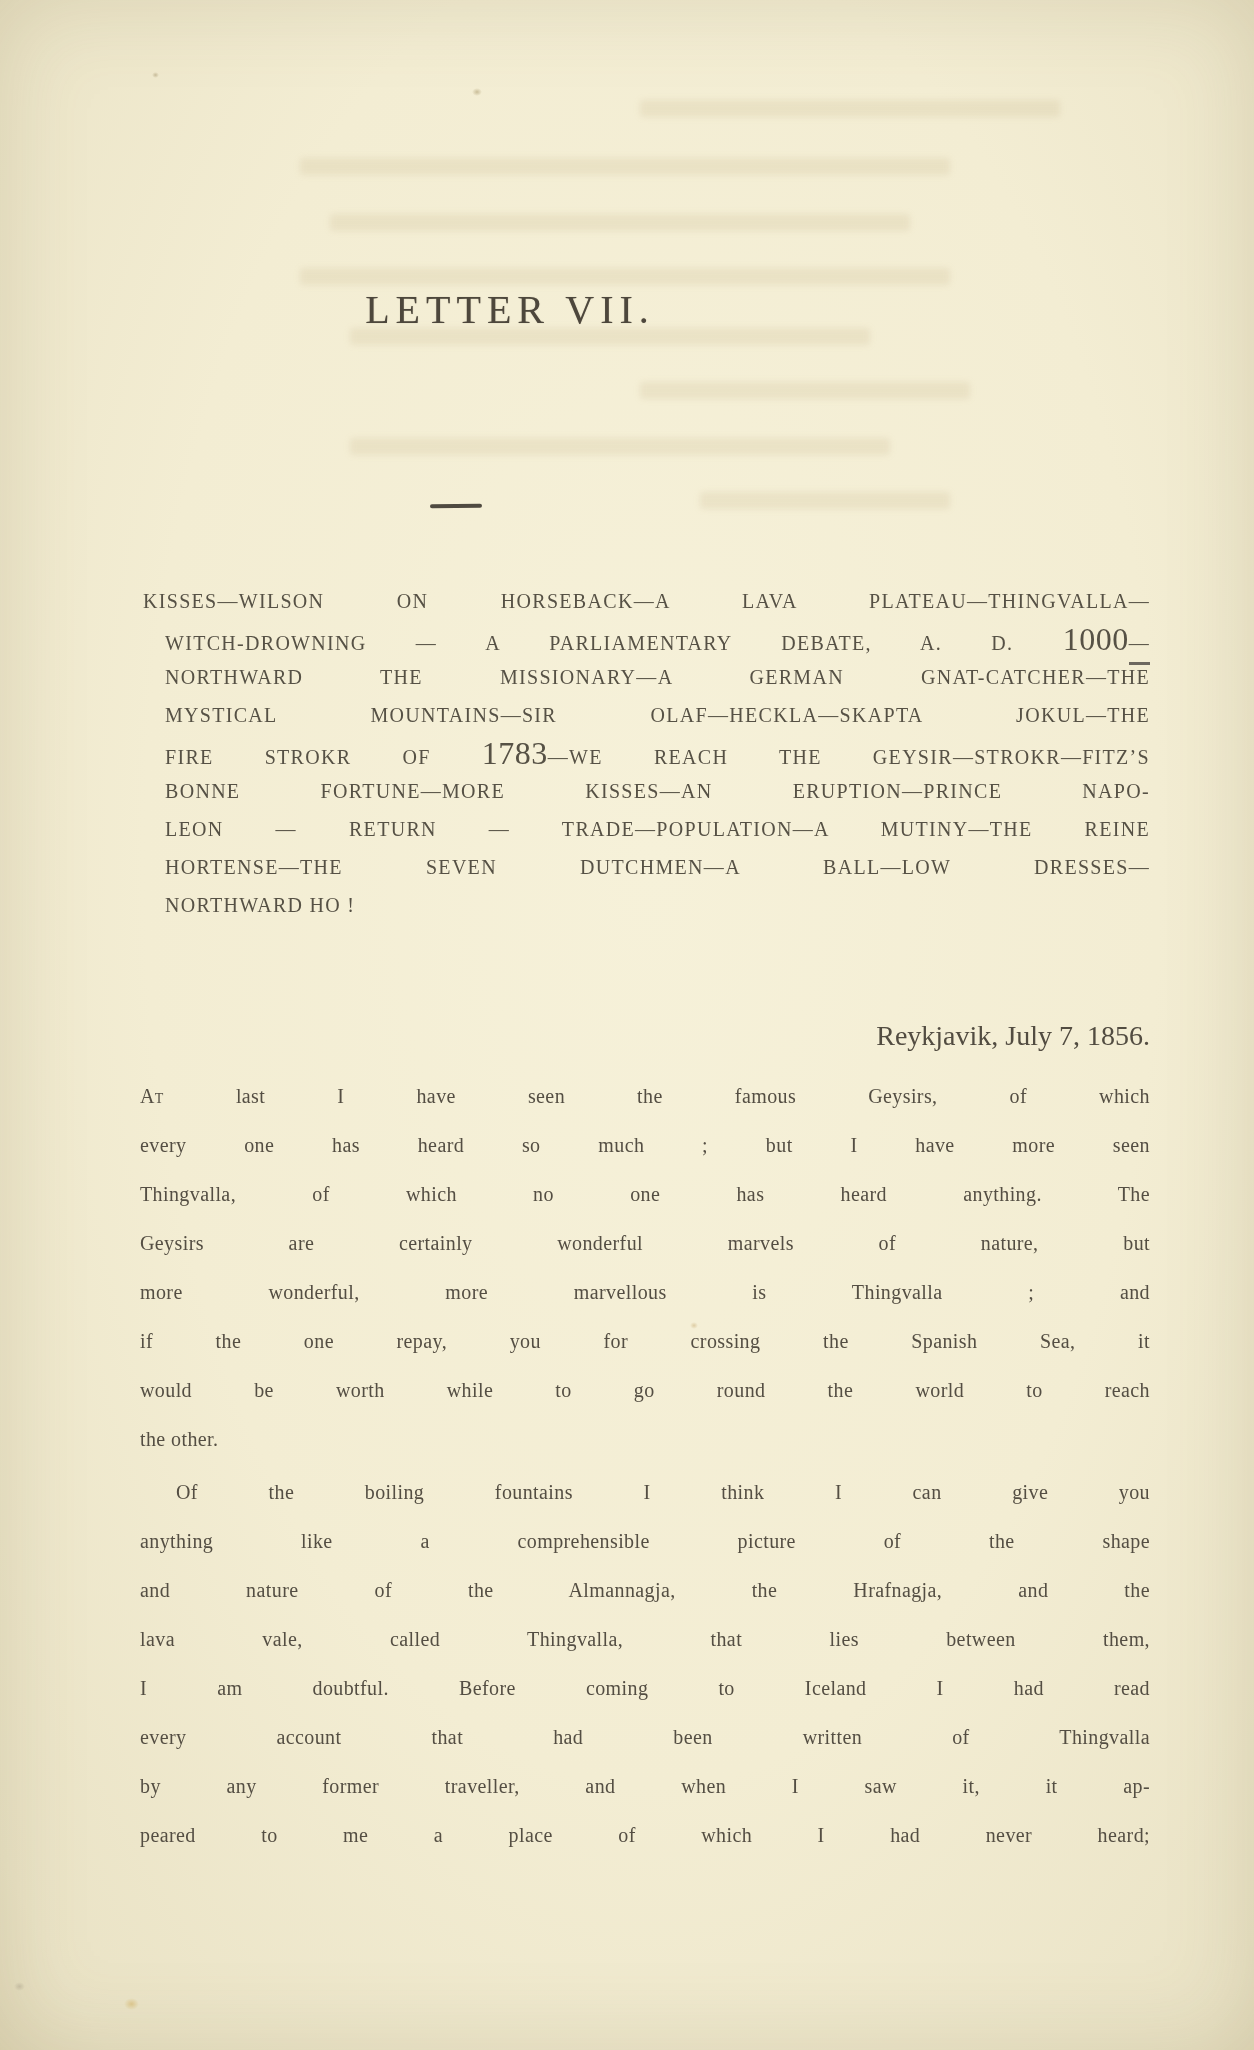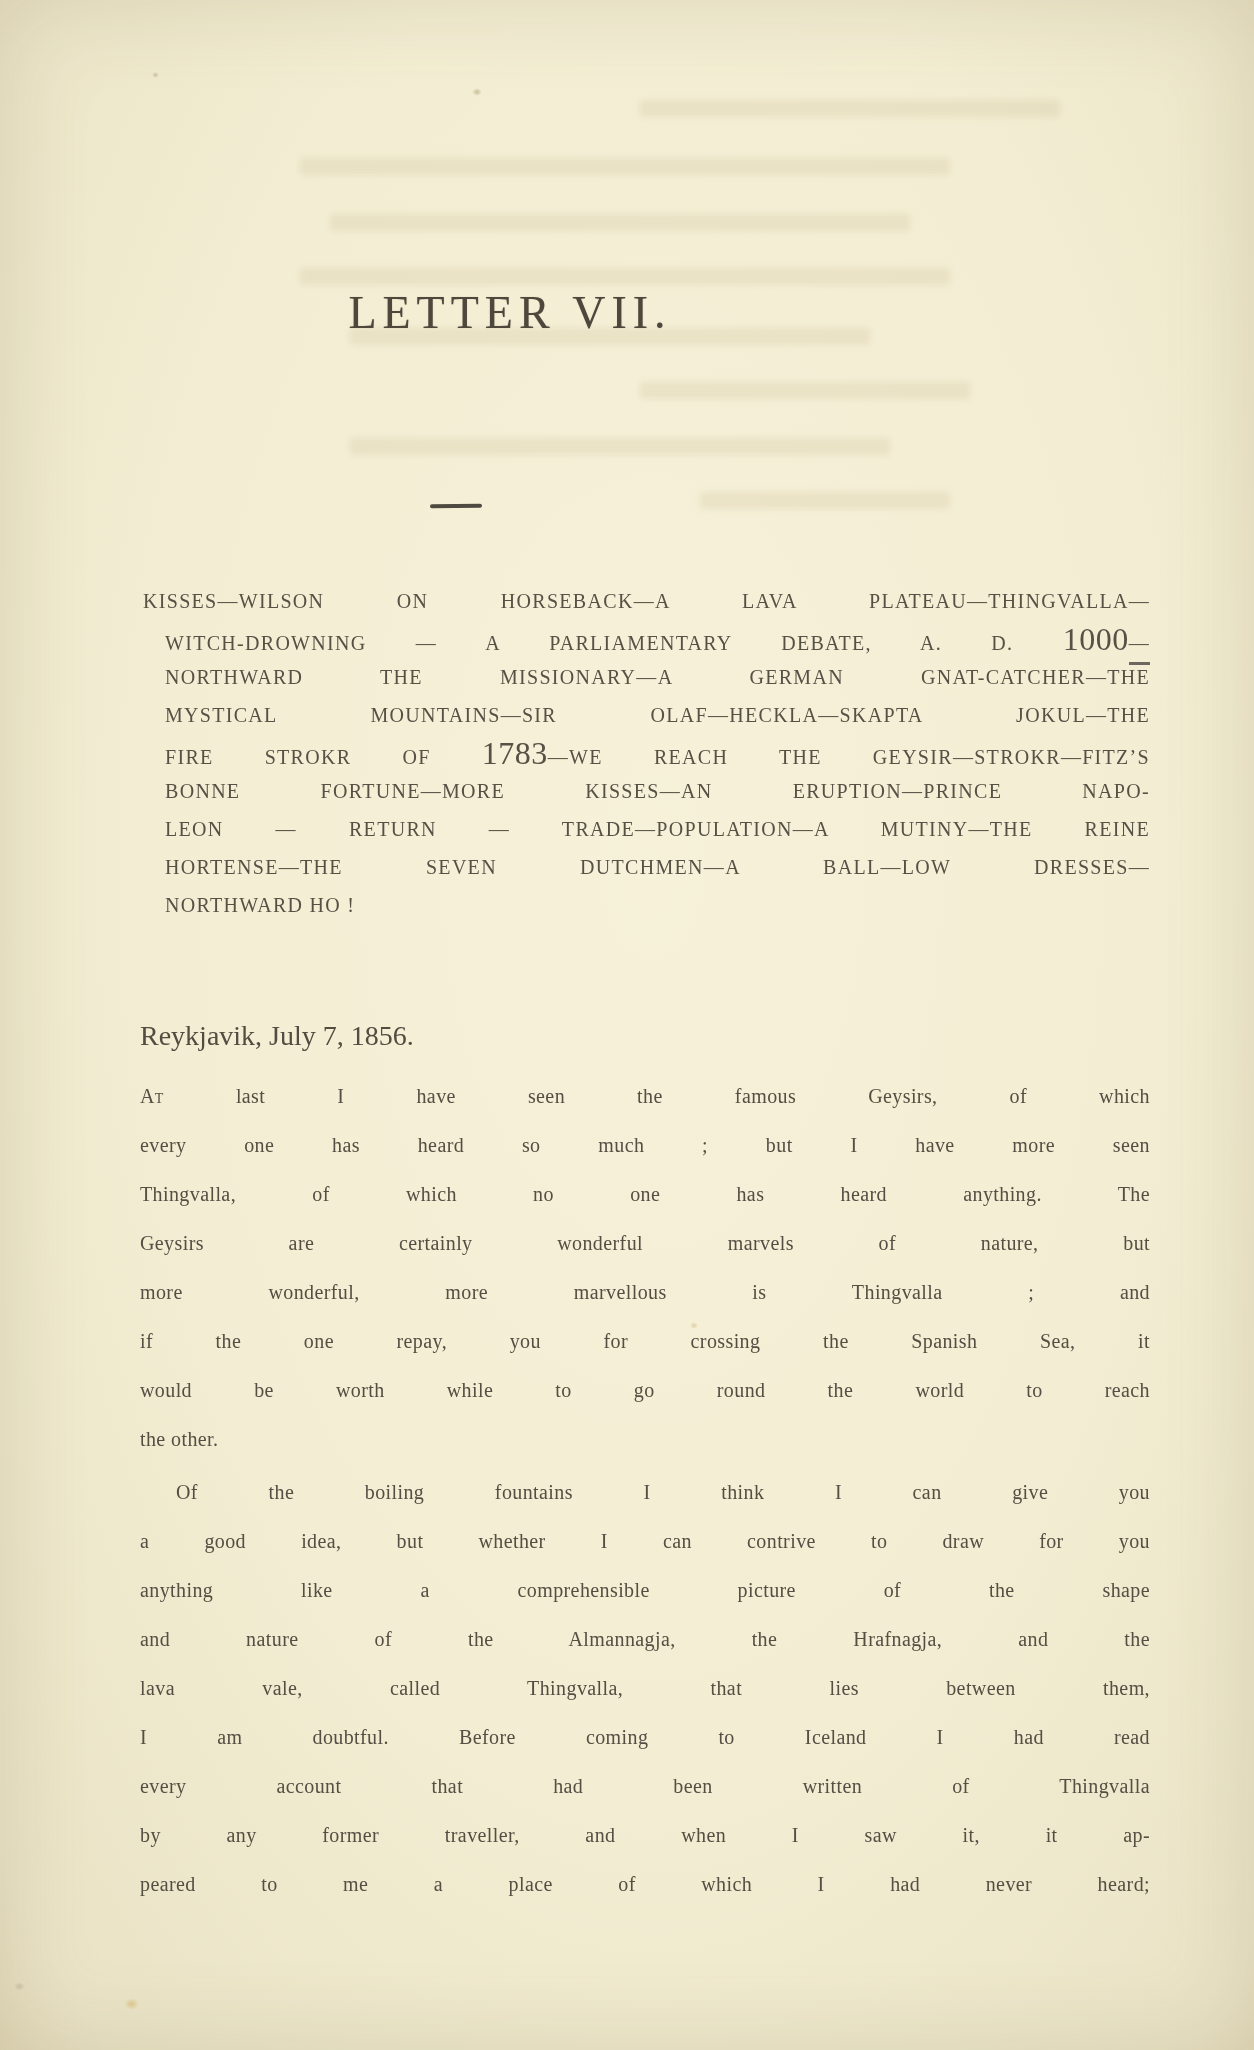--- a/index.html
+++ b/index.html
@@ -12,31 +12,31 @@
     box-shadow: inset 0 0 90px rgba(120,105,60,.18);
     overflow:hidden;
     font-family:"Liberation Serif","DejaVu Serif",serif;
     color:#514b40;
   }
   
   .ghost{position:absolute;height:17px;background:rgba(167,146,96,.13);filter:blur(3px);border-radius:4px;}
   .spot{position:absolute;border-radius:50%;}
   .title{
     position:absolute;left:140px;top:286px;width:740px;
-    text-align:center;font-size:46px;letter-spacing:6px;color:#4d473c;
+    text-align:center;font-size:40px;letter-spacing:6px;color:#4d473c;
     text-shadow:0 0 1px rgba(80,70,55,.35);
   }
   .rule{position:absolute;left:430px;top:504px;width:52px;height:4px;background:#4f4a40;border-radius:2px;transform:rotate(-.6deg);}
   .summary{position:absolute;left:143px;top:582px;width:1007px;font-size:20px;letter-spacing:1.3px;color:#565145;}
   .sline{height:38px;line-height:38px;text-align:justify;text-align-last:justify;}
   .sline.cont{padding-left:22px;}
   .sline.no-j{text-align:left;text-align-last:left;}
   .bignum{font-size:32px;letter-spacing:.5px;}
   .dash-art{display:inline-block;border-bottom:3px solid rgba(85,80,74,.85);}
-  .dateline{position:absolute;left:140px;top:1020px;width:1010px;text-align:left;font-size:28px;color:#524c41;}
+  .dateline{position:absolute;left:140px;top:1020px;width:1010px;text-align:right;font-size:28px;color:#524c41;}
   .bodypara{position:absolute;left:140px;width:1010px;font-size:20px;letter-spacing:.4px;color:#544e43;}
   .p1{top:1072px;}
   .p2{top:1468px;}
   .bline{height:49px;line-height:49px;text-align:justify;text-align-last:justify;}
   .bline.no-j{text-align:left;text-align-last:left;}
   .bline.indent{padding-left:36px;}
   .lead{font-variant:small-caps;}
 </style>
 </head>
 <body>
@@ -81,21 +81,20 @@
     <div class="bline">Thingvalla, of which no one has heard anything. The</div>
     <div class="bline">Geysirs are certainly wonderful marvels of nature, but</div>
     <div class="bline">more wonderful, more marvellous is Thingvalla ; and</div>
     <div class="bline">if the one repay, you for crossing the Spanish Sea, it</div>
     <div class="bline">would be worth while to go round the world to reach</div>
     <div class="bline no-j">the other.</div>
   </div>
 
   <div class="bodypara p2">
     <div class="bline indent">Of the boiling fountains I think I can give you</div>
-    <div class="bline">a good idea, but whether I can contrive to draw for you</div>
     <div class="bline">anything like a comprehensible picture of the shape</div>
     <div class="bline">and nature of the Almannagja, the Hrafnagja, and the</div>
     <div class="bline">lava vale, called Thingvalla, that lies between them,</div>
     <div class="bline">I am doubtful. Before coming to Iceland I had read</div>
     <div class="bline">every account that had been written of Thingvalla</div>
     <div class="bline">by any former traveller, and when I saw it, it ap-</div>
     <div class="bline">peared to me a place of which I had never heard;</div>
   </div>
 
 </div>

